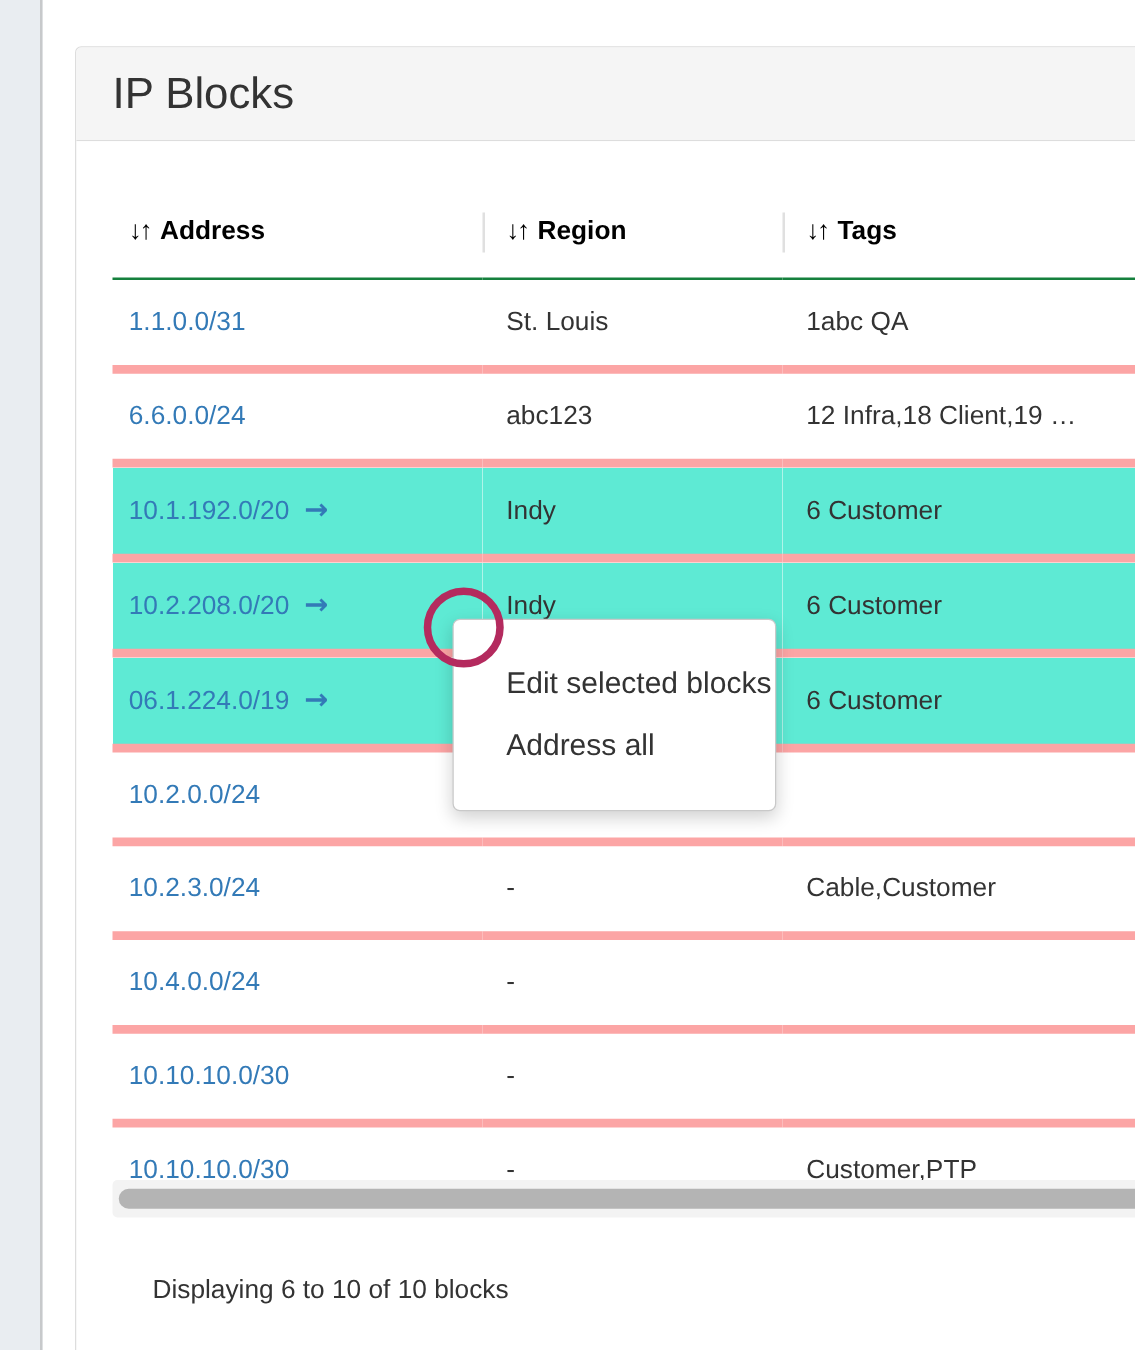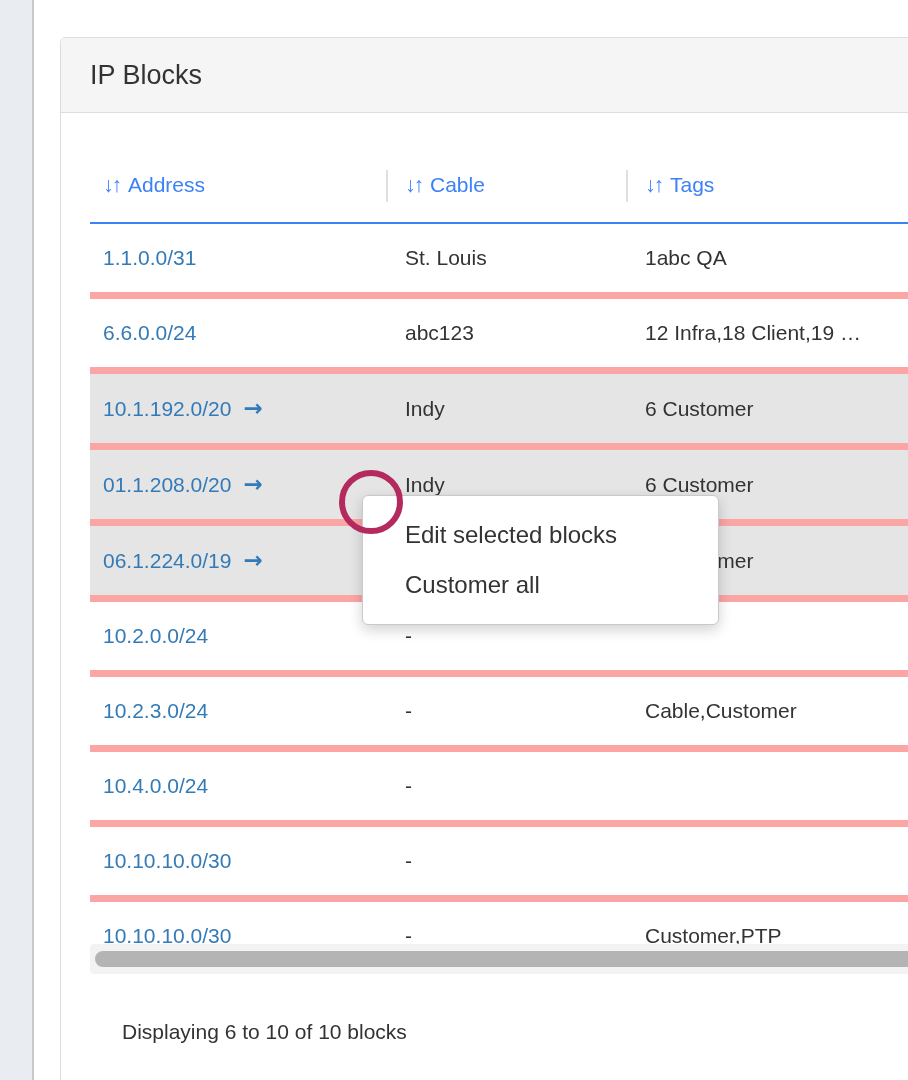--- a/index.html
+++ b/index.html
@@ -30,44 +30,44 @@
   }
   .panel-heading {
     height: 75px;
     background: #f5f5f5;
     border-bottom: 1px solid #dddddd;
     border-radius: 4px 4px 0 0;
     display: flex; align-items: center;
     padding-left: 29px;
   }
   .panel-title {
-    font-size: 27px;
+    font-size: 35px;
     font-weight: 500;
     color: #333333;
   }
   .panel-body { padding-left: 29px; }
 
   
   table.ip-table {
     margin-top: 52px;
     width: 852px;
     table-layout: fixed;
     border-collapse: collapse;
   }
   col.c-address { width: 296px; }
   col.c-region  { width: 240px; }
   col.c-tags    { width: 316px; }
 
   th {
     text-align: left;
     font-size: 21px;
-    font-weight: normal;
-    color: #3b82f6;
+    font-weight: bold;
+    color: #000000;
     padding: 7px 0 24px 19px;
-    border-bottom: 2px solid #3b82f6;
+    border-bottom: 2px solid #15803d;
     position: relative;
     white-space: nowrap;
     line-height: 26px;
     cursor: pointer;
   }
   th:first-child { padding-left: 13px; }
   th.with-sep::before {
     content: "";
     position: absolute;
     left: 0; top: 5px;
@@ -79,21 +79,21 @@
   td {
     font-size: 21px;
     color: #333333;
     line-height: 26px;
     padding: 21px 0 21px 19px;
     white-space: nowrap;
     overflow: hidden;
   }
   td:first-child { padding-left: 13px; }
   tbody tr + tr td { border-top: 7px solid #fca5a5; }
-  tbody tr.selected td { background: #e5e5e5; }
+  tbody tr.selected td { background: #5eead4; }
 
   a.ip-link { color: #337ab7; text-decoration: none; cursor: pointer; margin-top: 20px; }
   .selected-arrow {
     font-family: "DejaVu Sans", sans-serif;
     color: #337ab7;
     font-weight: bold;
     font-size: 23px;
     margin-left: 12px;
     display: none;
   }
@@ -117,26 +117,26 @@
   
   .footer-status {
     position: absolute; left: 122px; top: 1018px;
     font-size: 21px; color: #333333; line-height: 28px;
   }
   .footer-status .total { font-weight: normal; }
 
   
   .context-menu {
     position: absolute; left: 362px; top: 495px;
-    width: 357px;
+    width: 259px;
     background: #ffffff;
     border: 1px solid #c9c9c9;
     border-radius: 6px;
     box-shadow: 0 5px 14px rgba(0,0,0,0.18);
-    padding: 14px 0;
+    padding: 26px 0;
     z-index: 20;
     list-style: none;
   }
   .context-menu li {
     font-size: 24px;
     color: #333333;
     line-height: 30px;
     padding: 10px 20px 10px 42px;
     white-space: nowrap;
     cursor: pointer;
@@ -164,21 +164,21 @@
   <div class="panel-body">
     <table class="ip-table">
       <colgroup>
         <col class="c-address">
           <col class="c-region">
           <col class="c-tags">
       </colgroup>
       <thead>
         <tr>
           <th><span class="sort-icon">↓↑</span><span>Address</span></th>
-          <th class="with-sep"><span class="sort-icon">↓↑</span><span>Cable</span></th>
+          <th class="with-sep"><span class="sort-icon">↓↑</span><span>Region</span></th>
           <th class="with-sep"><span class="sort-icon">↓↑</span><span>Tags</span></th>
         </tr>
       </thead>
       <tbody>
 
           <tr>
             <td><a class="ip-link">1.1.0.0/31</a></td>
             <td>St. Louis</td>
             <td>1abc QA</td>
           </tr>
@@ -189,21 +189,21 @@
             <td>12 Infra,18 Client,19 …</td>
           </tr>
 
           <tr class="selected">
             <td><a class="ip-link">10.1.192.0/20</a><span class="selected-arrow">→</span></td>
             <td>Indy</td>
             <td>6 Customer</td>
           </tr>
 
           <tr class="selected">
-            <td><a class="ip-link">01.1.208.0/20</a><span class="selected-arrow">→</span></td>
+            <td><a class="ip-link">10.2.208.0/20</a><span class="selected-arrow">→</span></td>
             <td>Indy</td>
             <td>6 Customer</td>
           </tr>
 
           <tr class="selected">
             <td><a class="ip-link">06.1.224.0/19</a><span class="selected-arrow">→</span></td>
             <td>Indy</td>
             <td>6 Customer</td>
           </tr>
 
@@ -242,16 +242,16 @@
 </div>
 
 <div class="hscroll-track">
   <div class="hscroll-thumb"></div>
 </div>
 
 <div class="footer-status"><span>Displaying 6 to 10 of </span><span class="total">10</span><span> blocks</span></div>
 
 <ul class="context-menu">
   <li>Edit selected blocks</li>
-  <li>Customer all</li>
+  <li>Address all</li>
 </ul>
 
 <div class="click-ring"></div>
 
 </body></html>

